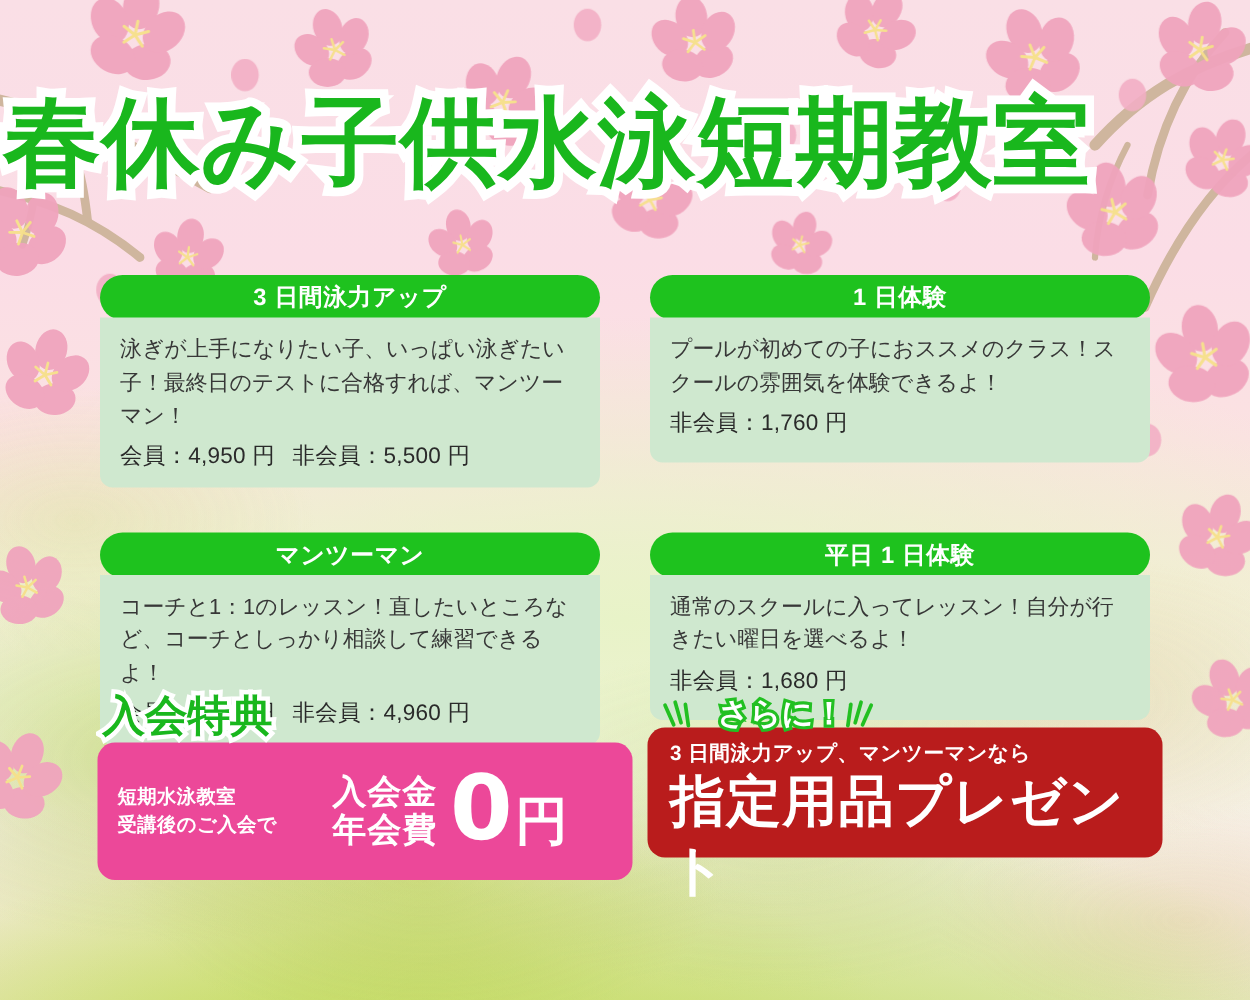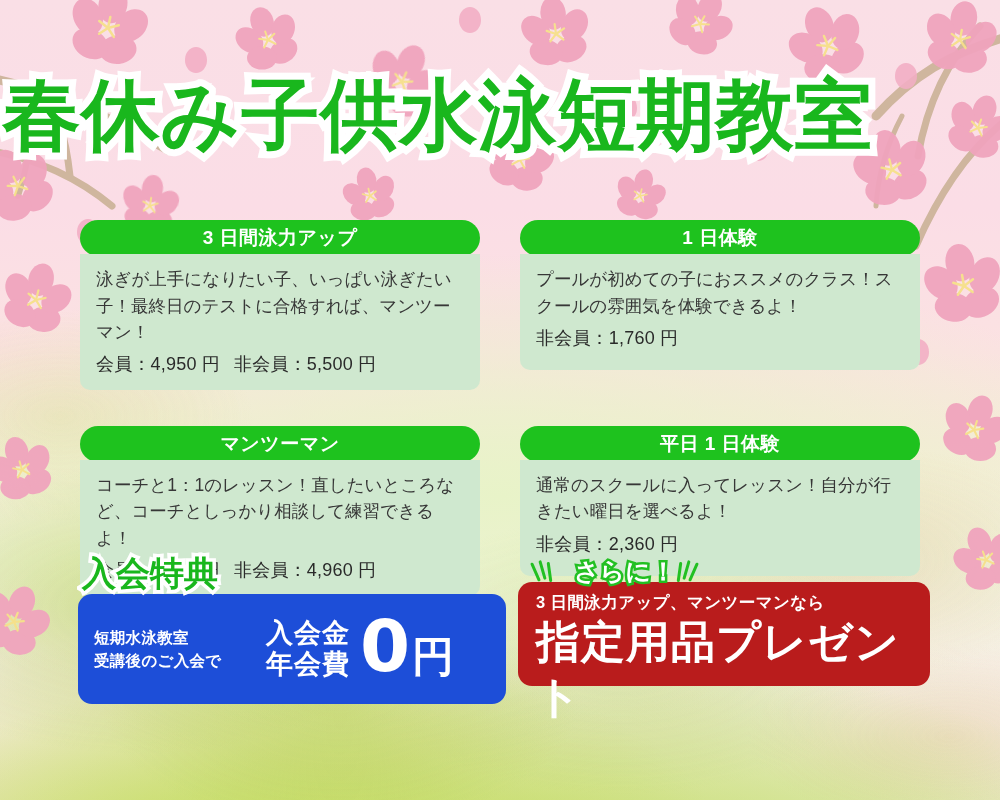--- a/index.html
+++ b/index.html
@@ -68,21 +68,21 @@
   .benefit-left{ position:absolute; left:78px; top:556px; width:428px; }
   .benefit-right{ position:absolute; left:518px; top:556px; width:412px; }
 
   .bonus-title{
     font-family:"DejaVu Sans","Liberation Sans",sans-serif;
     font-weight:700; font-size:34px; color:#19b71d; line-height:1;
     -webkit-text-stroke:7px #ffffff; paint-order:stroke fill;
     margin-left:4px; margin-bottom:4px; display:inline-block;
   }
   .green-box{
-    background:#1d4ed8; border-radius:14px; height:110px;
+    background:#ec4899; border-radius:14px; height:110px;
     display:flex; align-items:center; padding:0 16px; color:#fff;
   }
   .bl-note{ font-weight:700; font-size:15.5px; line-height:1.5; width:168px; letter-spacing:.3px; }
   .bl-mid{ font-weight:700; font-size:27px; line-height:1.15; letter-spacing:1px; margin-left:4px; }
   .bl-zero{ display:flex; align-items:baseline; margin-left:10px; }
   .bl-zero .num{ font-family:"DejaVu Sans","Liberation Sans",sans-serif; font-weight:700; font-size:72px; line-height:.9; }
   .bl-zero .yen{ font-weight:700; font-size:42px; margin-left:2px; }
 
   .sarani{ position:relative; height:30px; margin-left:14px; display:flex; align-items:center; }
   .sarani .txt{
@@ -214,21 +214,21 @@
           <span>会員：3,960 円</span><span class="gap"></span><span>非会員：4,960 円</span>
         </div>
       </div>
     </div>
 
     <div class="card short">
       <div class="card-head">平日 1 日体験</div>
       <div class="card-body">
         <p>通常のスクールに入ってレッスン！自分が行きたい曜日を選べるよ！</p>
         <div class="card-price">
-          <span>非会員：2,360 円</span>
+          <span>非会員：1,680 円</span>
         </div>
       </div>
     </div>
 
   </div>
 
   <div class="benefit-left">
     <div class="bonus-title">入会特典</div>
     <div class="green-box">
       <div class="bl-note">

